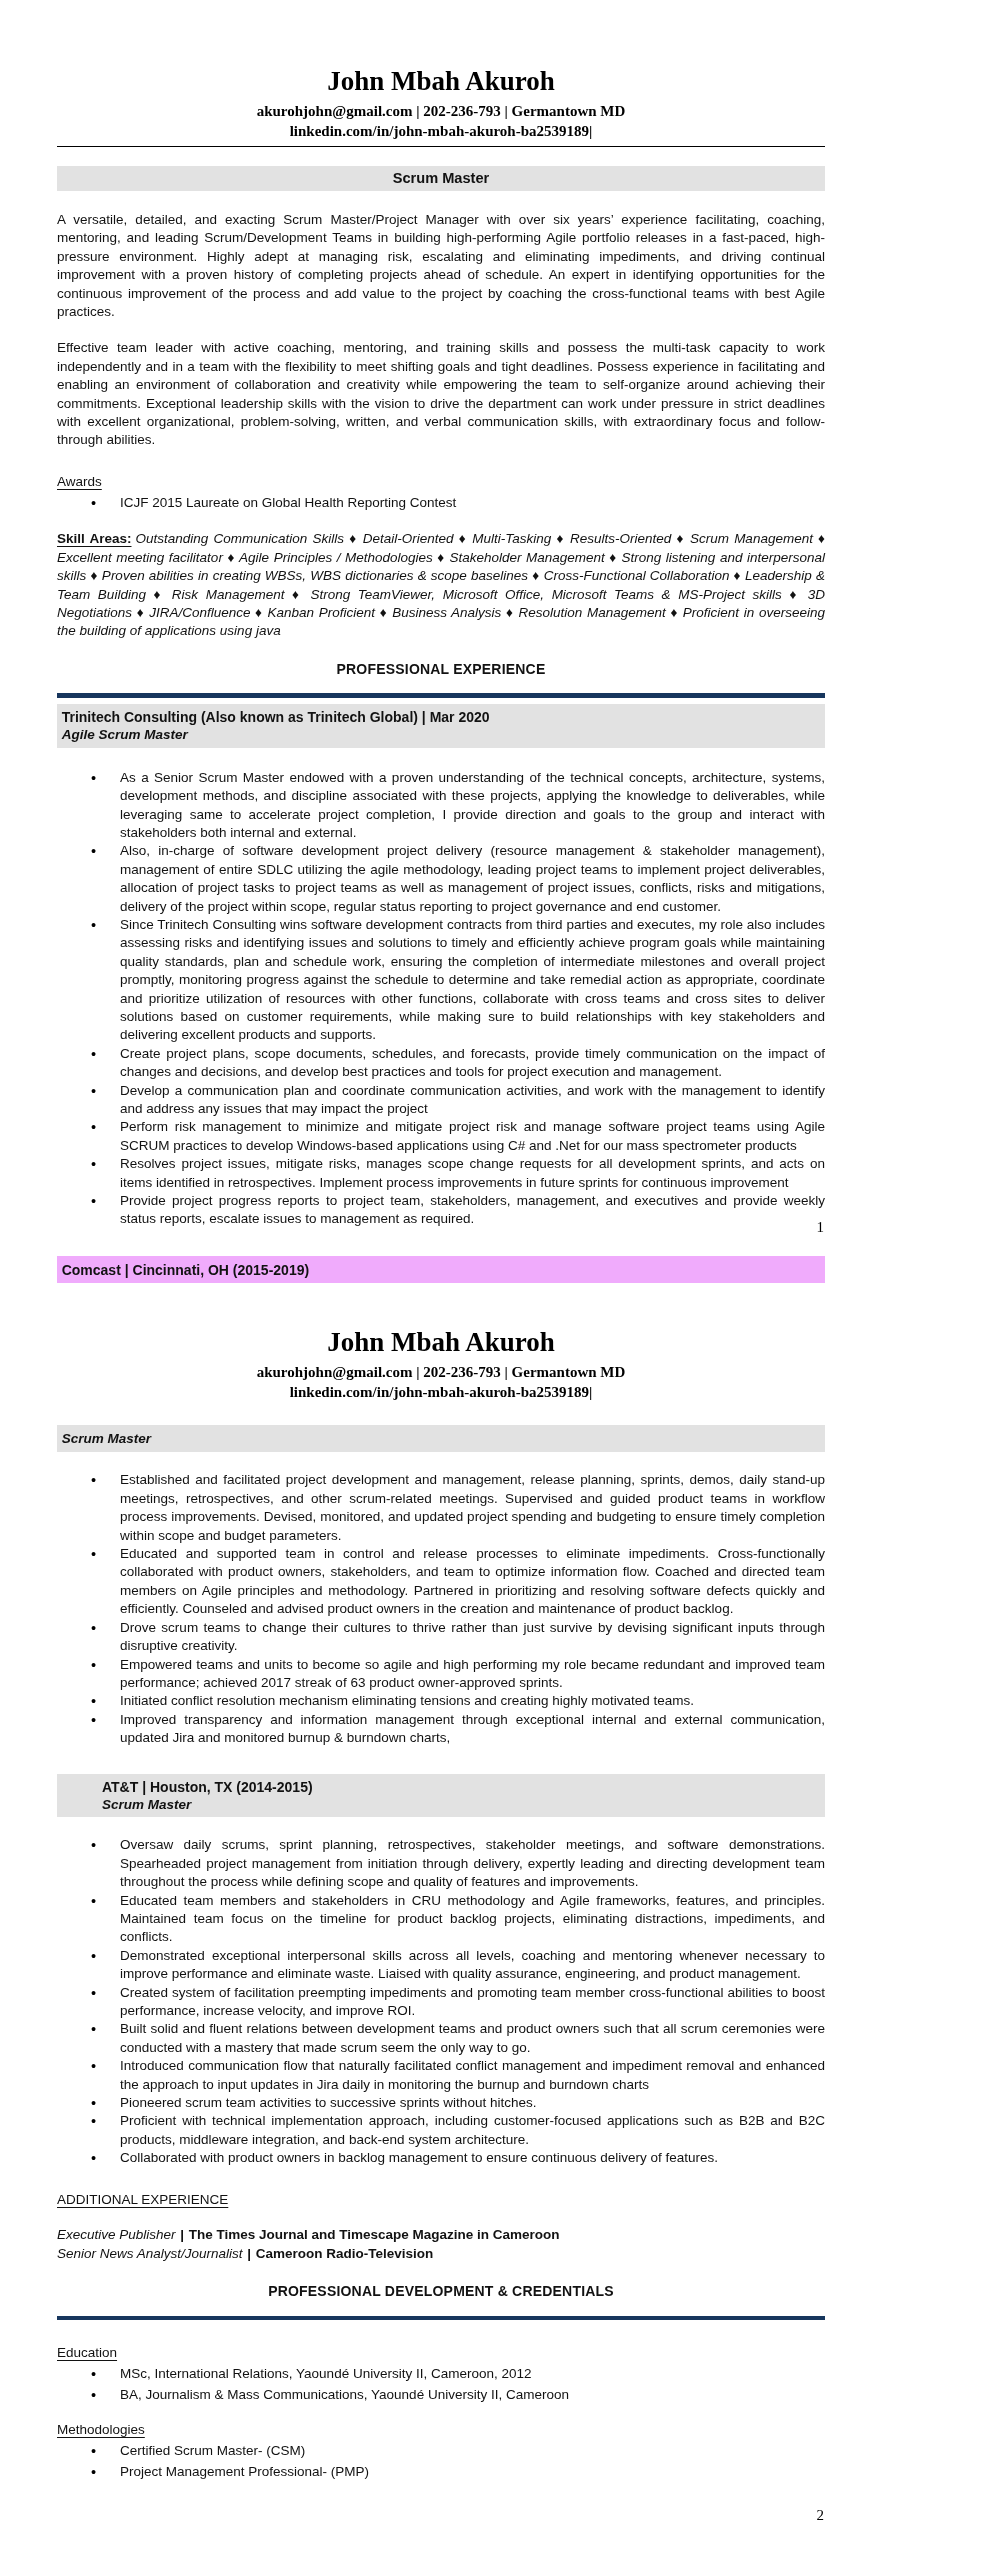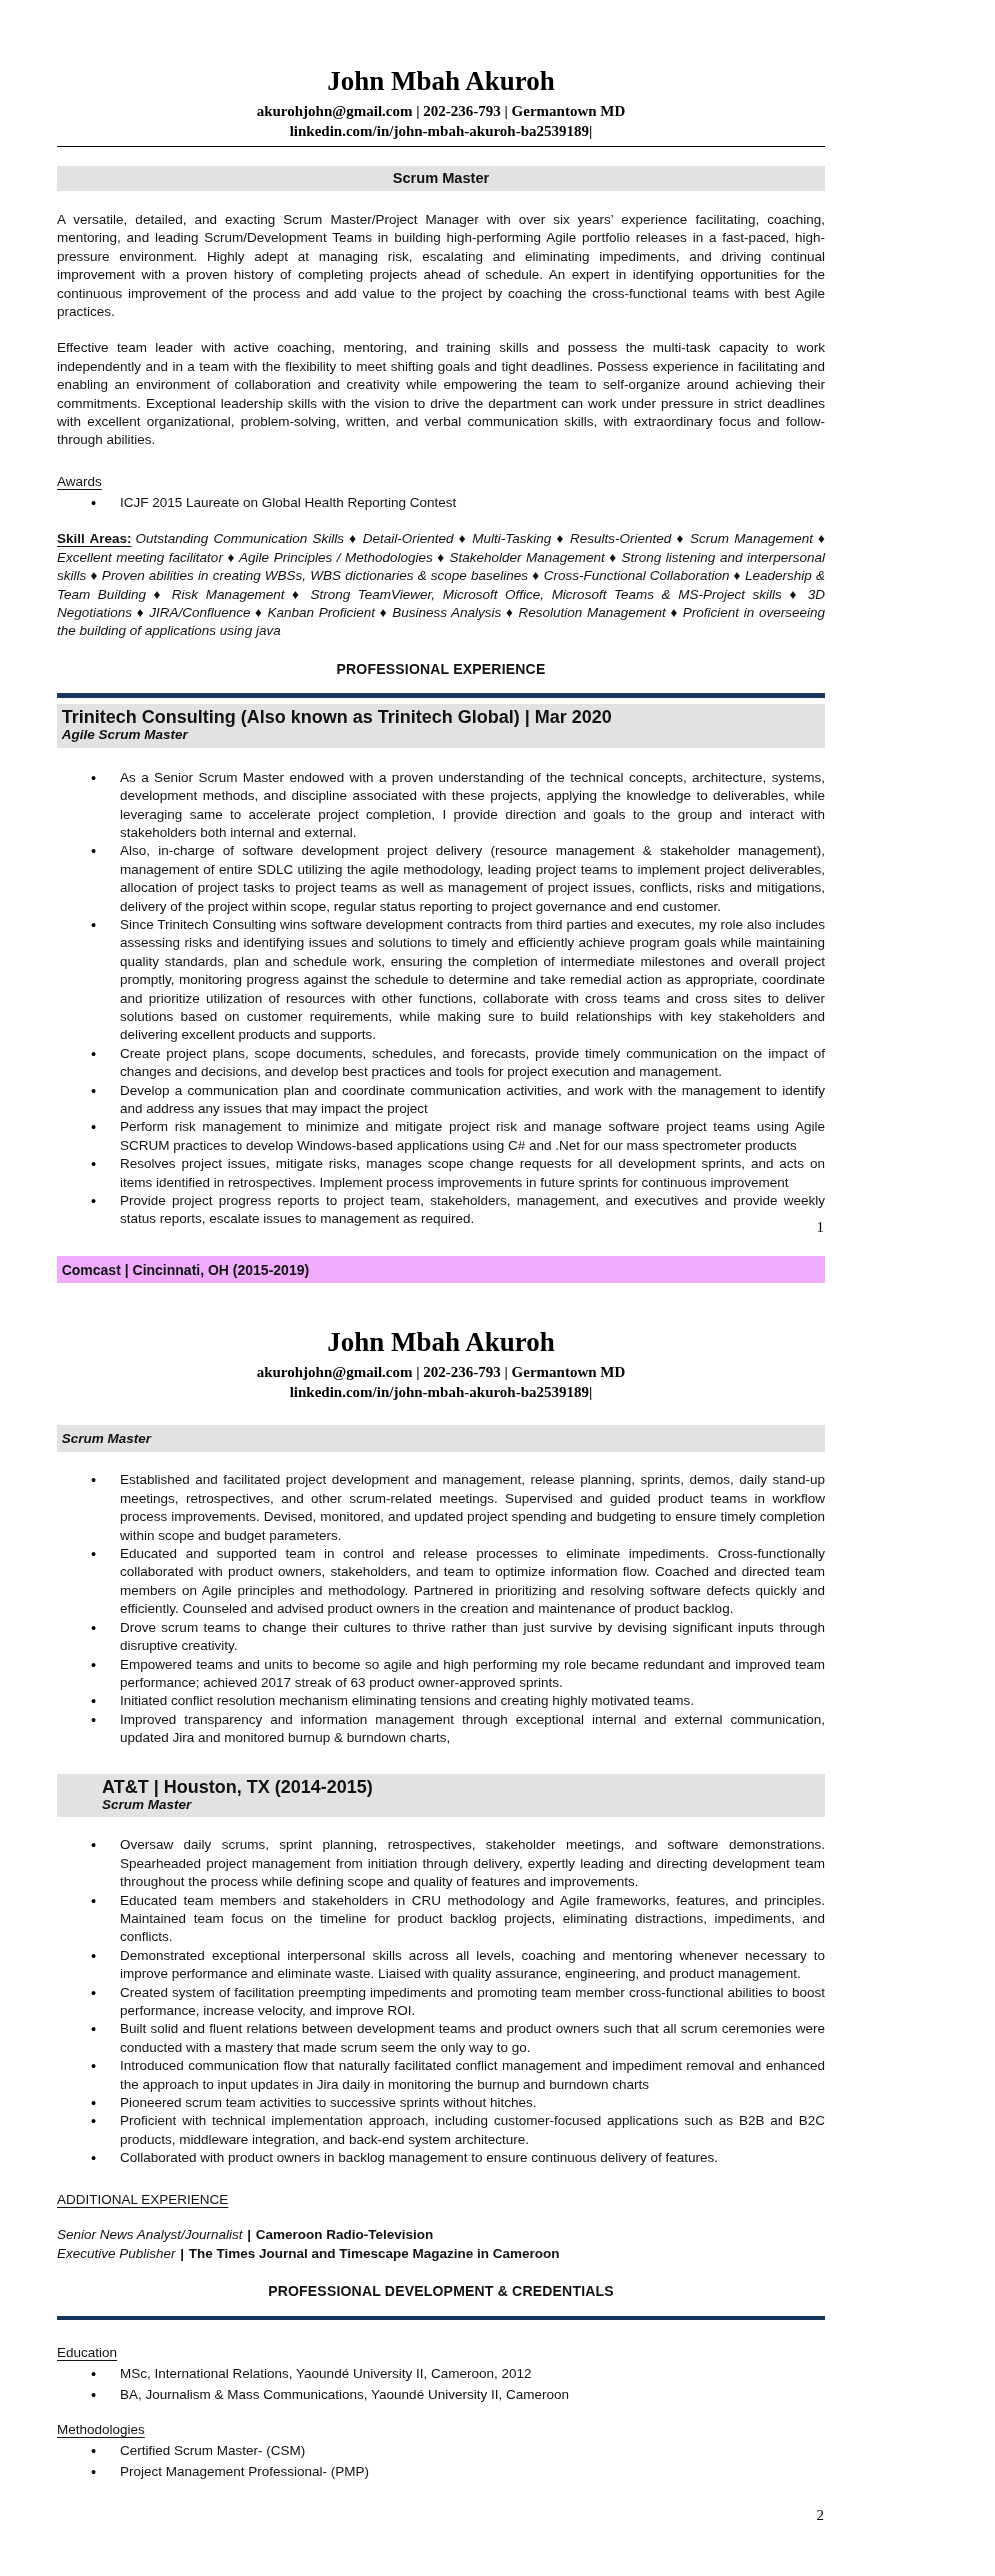--- a/index.html
+++ b/index.html
@@ -15,21 +15,21 @@
   .contact { font-family:"Liberation Serif", serif; font-weight:bold; font-size:15px;
              line-height:19px; text-align:center; color:#000; }
   .contact.first { margin-top:5.9px; }
   .contact.second { margin-top:1.2px; }
   .thin-rule { border:none; border-top:1.8px solid #000; margin:4.7px 0 0 0; }
 
   
   .title-banner { margin-top:19px; background:#e2e2e2; font-weight:bold; font-size:14.6px;
                   line-height:14.6px; text-align:center; padding:5.3px 4.7px; }
   .job-banner { margin-top:5.9px; background:#e2e2e2; padding:4.1px 4.7px; }
-  .job-banner .company { font-weight:bold; font-size:18px; line-height:18px; }
+  .job-banner .company { font-weight:bold; font-size:14px; line-height:18px; }
   .job-banner .role { font-weight:bold; font-style:italic; font-size:13.5px; line-height:17.6px; }
   .company-banner { margin-top:27px; background:#e2e2e2; padding:4.7px 4.7px;
                     font-weight:bold; font-size:14px; line-height:18px; }
   .role-banner { margin-top:23.4px; background:#e2e2e2; padding:4.7px 4.7px;
                  font-weight:bold; font-style:italic; font-size:13.5px; line-height:17.6px; }
 
   
   .summary { font-size:13.5px; line-height:18.4px; text-align:justify; margin:0; }
   .summary.p1 { margin-top:20px; }
   .summary.p2 { margin-top:18px; }
@@ -154,22 +154,22 @@
     <div class="bullet">Pioneered scrum team activities to successive sprints without hitches.</div>
     <div class="bullet">Proficient with technical implementation approach, including customer-focused applications such as B2B and B2C products, middleware integration, and back-end system architecture.</div>
     <div class="bullet">Collaborated with product owners in backlog management to ensure continuous delivery of features.</div>
   </div>
 
   <div class="mt-additional">
     <span class="uheading">ADDITIONAL EXPERIENCE</span>
   </div>
 
   <div class="addroles">
+    <div class="addrole"><span class="title">Executive Publisher</span><span class="pipe">|</span><span class="org">The Times Journal and Timescape Magazine in Cameroon</span></div>
     <div class="addrole"><span class="title">Senior News Analyst/Journalist</span><span class="pipe">|</span><span class="org">Cameroon Radio-Television</span></div>
-    <div class="addrole"><span class="title">Executive Publisher</span><span class="pipe">|</span><span class="org">The Times Journal and Timescape Magazine in Cameroon</span></div>
   </div>
 
   <div class="center-heading dev">PROFESSIONAL DEVELOPMENT &amp; CREDENTIALS</div>
   <hr class="navy-rule" style="background: rgb(23, 54, 93);">
 
   <div class="mt-education">
     <span class="uheading">Education</span>
   </div>
   <div class="blist tight spaced">
     <div class="bullet">MSc, International Relations, Yaoundé University II, Cameroon, 2012</div>

